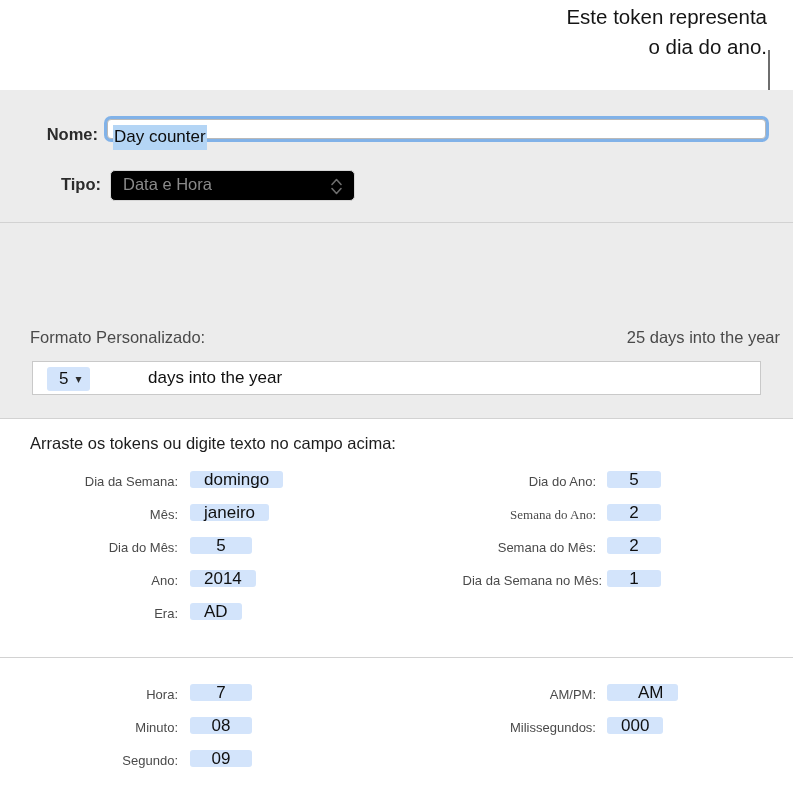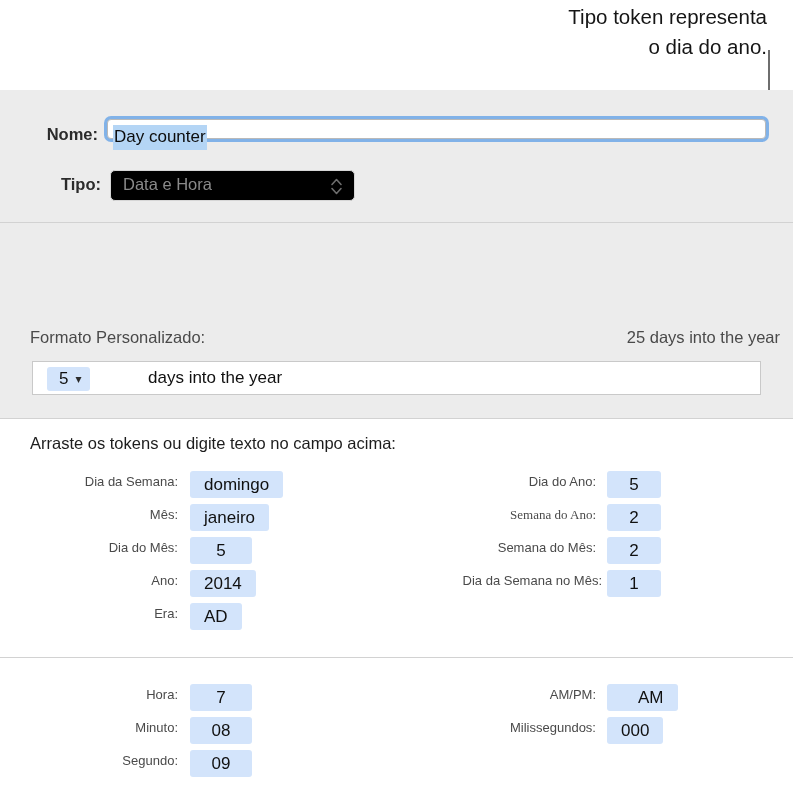--- a/index.html
+++ b/index.html
@@ -215,38 +215,38 @@
 
   .tok-label {
     position: absolute;
     font-size: 13px;
     color: #4a4a4a;
     text-align: right;
     white-space: nowrap;
   }
   .tok-chip {
     position: absolute;
-    height: 27px;
+    height: 17px;
     background: #d3e4fb;
     border-radius: 3px;
     font-size: 17px;
     color: #101010;
     display: flex;
     align-items: center;
     justify-content: center;
     padding: 0 14px;
     box-sizing: border-box;
   }
 </style>
 </head>
 <body>
 
 <div id="root">
 
-  <div class="callout-text">Tipo token representa
+  <div class="callout-text">Este token representa
 o dia do ano.</div>
   <div class="callout-vline"></div>
   <div class="callout-hline"></div>
 
   <div class="dialog">
 
     <div class="sec-identity">
       <div class="row-label bold" style="left:0px; top:35px; width:98px;">Nome:</div>
 
       <div class="name-field">

